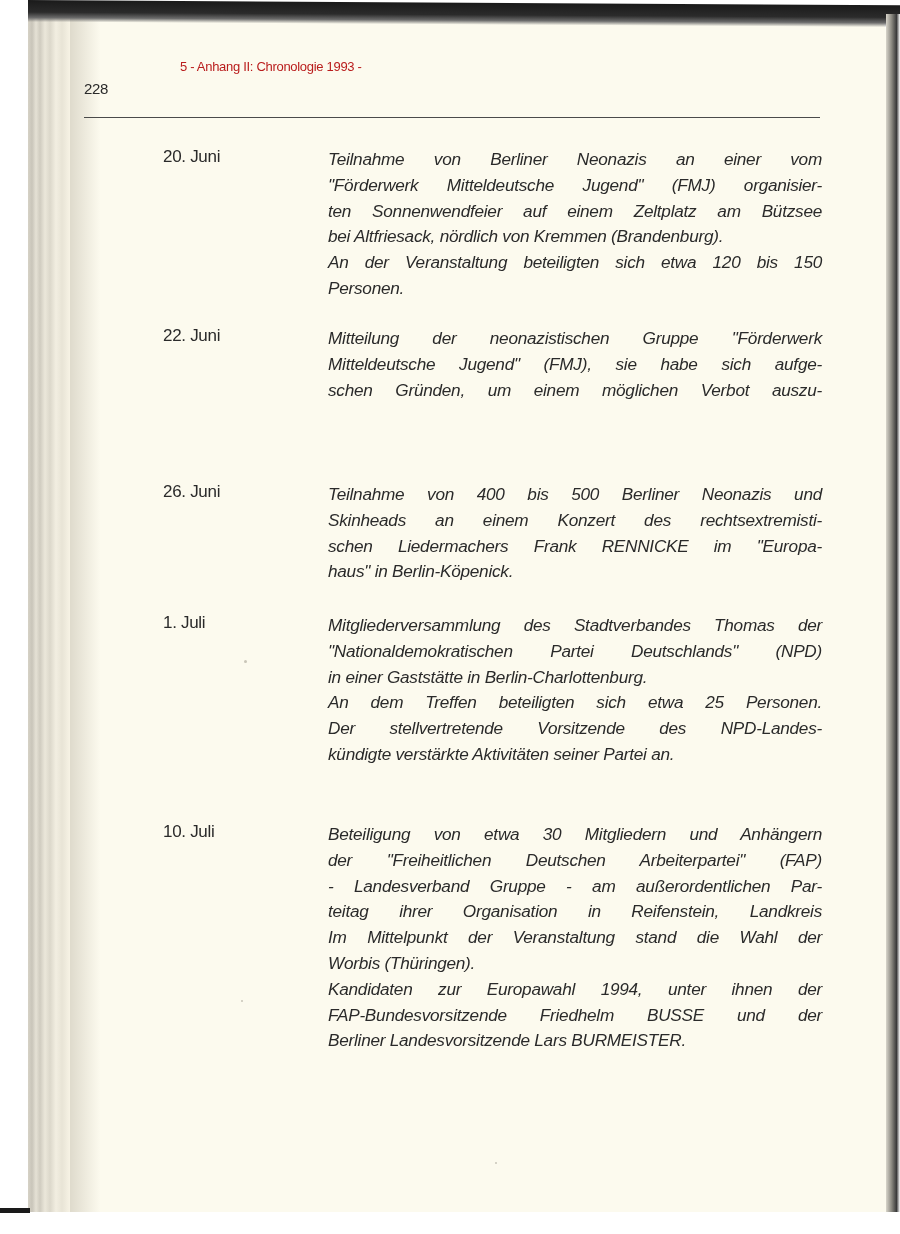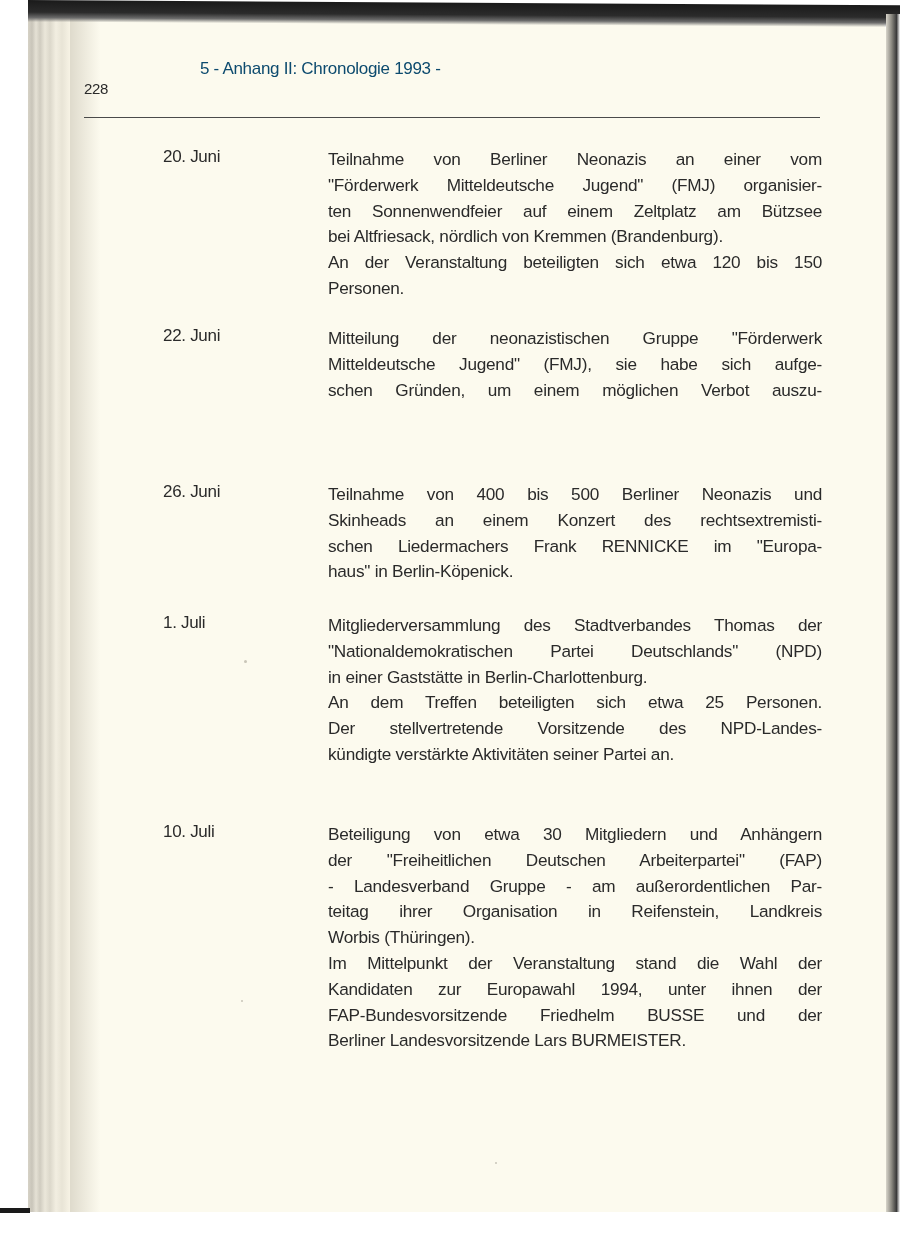--- a/index.html
+++ b/index.html
@@ -77,23 +77,23 @@
     }
     .page-number {
       position: absolute;
       left: 84px; top: 80px;
       font-size: 15px;
       color: #2a2a2a;
       letter-spacing: -0.3px;
     }
     .running-title {
       position: absolute;
-      left: 200px; top: 59px;
-      font-size: 17px;
-      color: #0c4a6e;
+      left: 180px; top: 59px;
+      font-size: 13px;
+      color: #b91c1c;
       letter-spacing: -0.3px;
     }
     .header-rule {
       position: absolute;
       left: 84px; top: 117px;
       width: 736px;
       height: 0;
       border-top: 1.3px solid #4a4a4a;
     }
     .entries {
@@ -121,20 +121,21 @@
       font-size: 17.2px;
       line-height: 25.8px;
       color: #2a2a2a;
       letter-spacing: -0.25px;
     }
     .entry-text .line {
       display: block;
       text-align: justify;
       text-align-last: justify;
       white-space: nowrap;
+      font-style: italic;
     }
     .entry-text .line.last {
       text-align-last: left;
     }
     .fleck {
       position: absolute;
       width: 3px; height: 3px;
       border-radius: 50%;
       background: #c9c5b8;
     }
@@ -202,22 +203,22 @@
     </div>
   </div>
 
   <div class="entry" style="top:822px;">
     <div class="entry-date">10. Juli</div>
     <div class="entry-text">
       <span class="line">Beteiligung von etwa 30 Mitgliedern und Anhängern</span>
       <span class="line">der "Freiheitlichen Deutschen Arbeiterpartei" (FAP)</span>
       <span class="line">- Landesverband Gruppe - am außerordentlichen Par-</span>
       <span class="line">teitag ihrer Organisation in Reifenstein, Landkreis</span>
+      <span class="line">Im Mittelpunkt der Veranstaltung stand die Wahl der</span>
       <span class="line last">Worbis (Thüringen).</span>
-      <span class="line">Im Mittelpunkt der Veranstaltung stand die Wahl der</span>
       <span class="line">Kandidaten zur Europawahl 1994, unter ihnen der</span>
       <span class="line">FAP-Bundesvorsitzende Friedhelm BUSSE und der</span>
       <span class="line last">Berliner Landesvorsitzende Lars BURMEISTER.</span>
     </div>
   </div>
 
 </div>
 
 <div class="fleck" style="left:244px; top:660px;"></div>
 <div class="fleck" style="left:495px; top:1162px; width:2px; height:2px;"></div>

